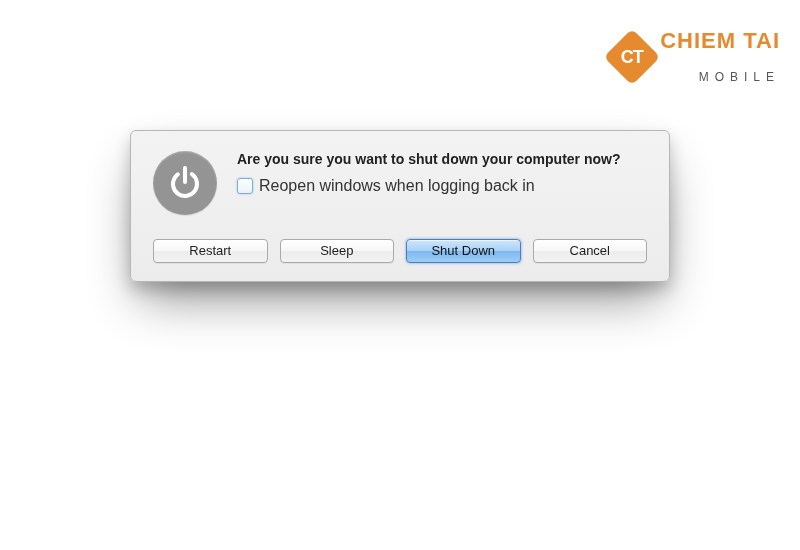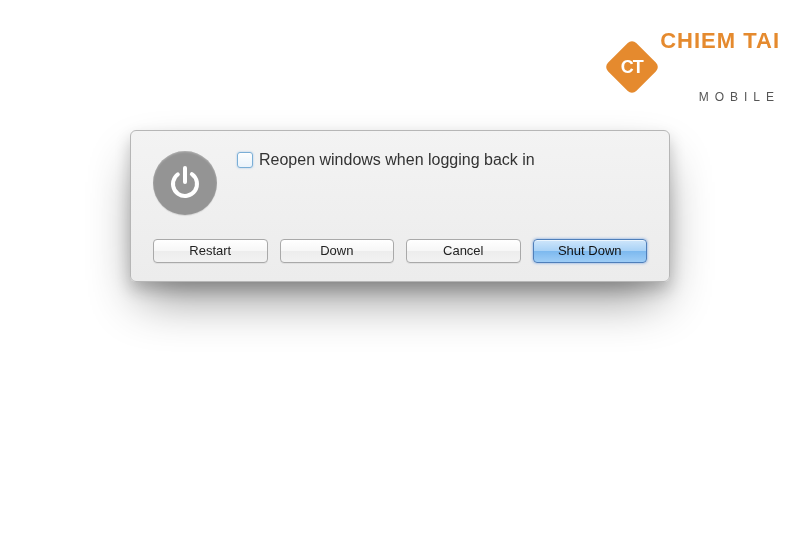--- a/index.html
+++ b/index.html
@@ -37,21 +37,20 @@
       transform: rotate(-45deg);
       color: #fff;
       font-weight: bold;
       font-size: 18px;
       letter-spacing: -1px;
     }
     .watermark-text {
       display: flex;
       flex-direction: column;
       line-height: 1;
-      gap: 20px;
     }
     .watermark-brand {
       color: #e58a2e;
       font-weight: 700;
       font-size: 22px;
       letter-spacing: 1px;
     }
     .watermark-sub {
       color: #555;
       font-size: 12px;
@@ -157,26 +156,27 @@
 <div class="dialog-wrap">
   <div class="dialog">
     <div class="dialog-top">
       <div class="power-icon-wrap">
         <svg width="38" height="38" viewBox="0 0 38 38">
           <circle cx="19" cy="20" r="12" fill="none" stroke="#ffffff" stroke-width="4" stroke-linecap="round" stroke-dasharray="60 20" transform="rotate(-55 19 20)"></circle>
           <line x1="19" y1="4" x2="19" y2="18" stroke="#ffffff" stroke-width="4" stroke-linecap="round"></line>
         </svg>
       </div>
       <div class="dialog-body">
+        <div class="dialog-title">Are you sure you want to shut down your computer now?</div>
         <label class="checkbox-row">
           <span class="checkbox-box"></span>
           <span>Reopen windows when logging back in</span>
         </label>
       </div>
     </div>
     <div class="button-row">
       <div class="btn">Restart</div>
-      <div class="btn">Down</div>
+      <div class="btn">Sleep</div>
+      <div class="btn btn-default">Shut Down</div>
       <div class="btn">Cancel</div>
-      <div class="btn btn-default">Shut Down</div>
     </div>
   </div>
 </div>
 
 </body></html>

